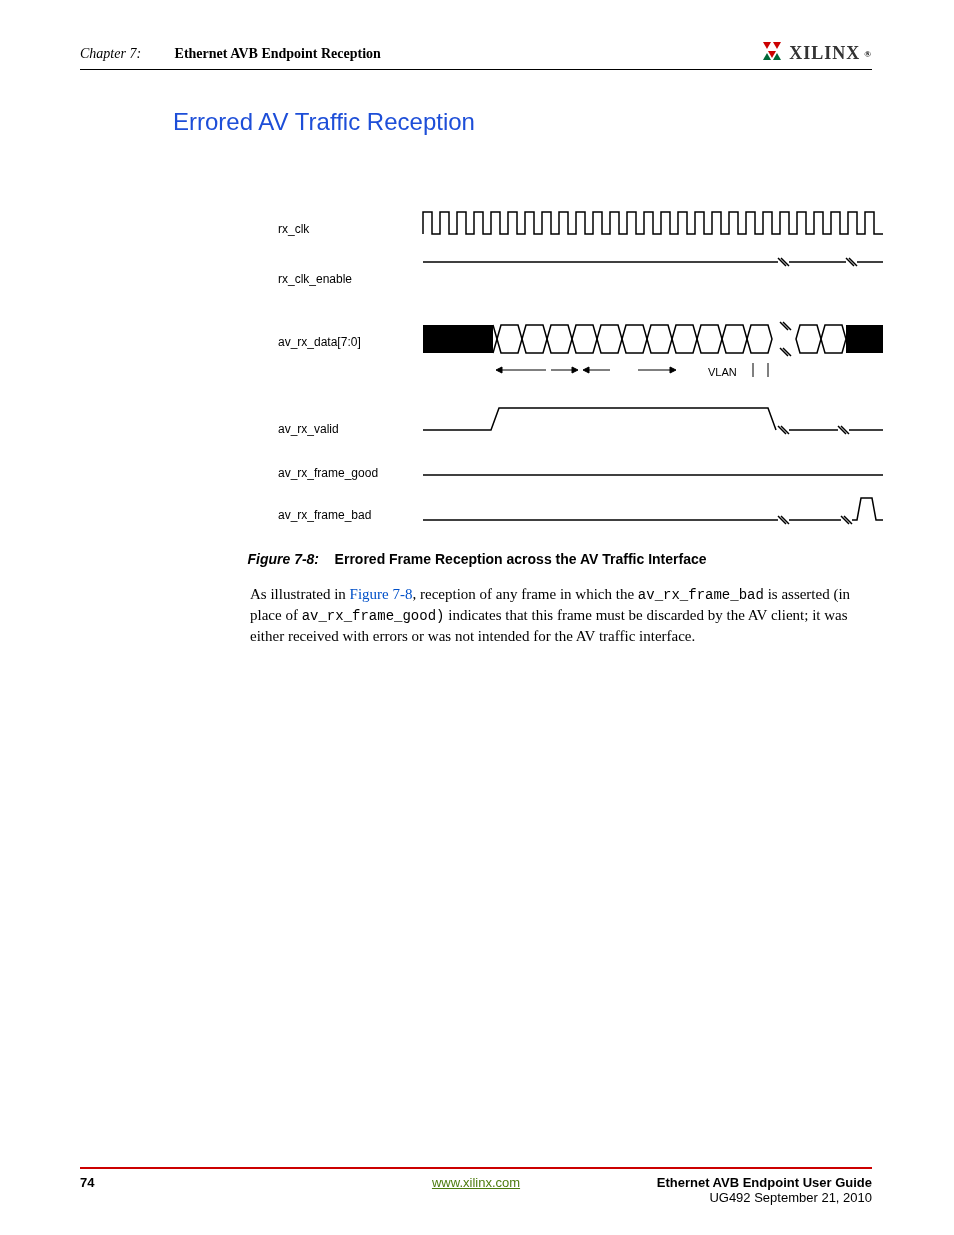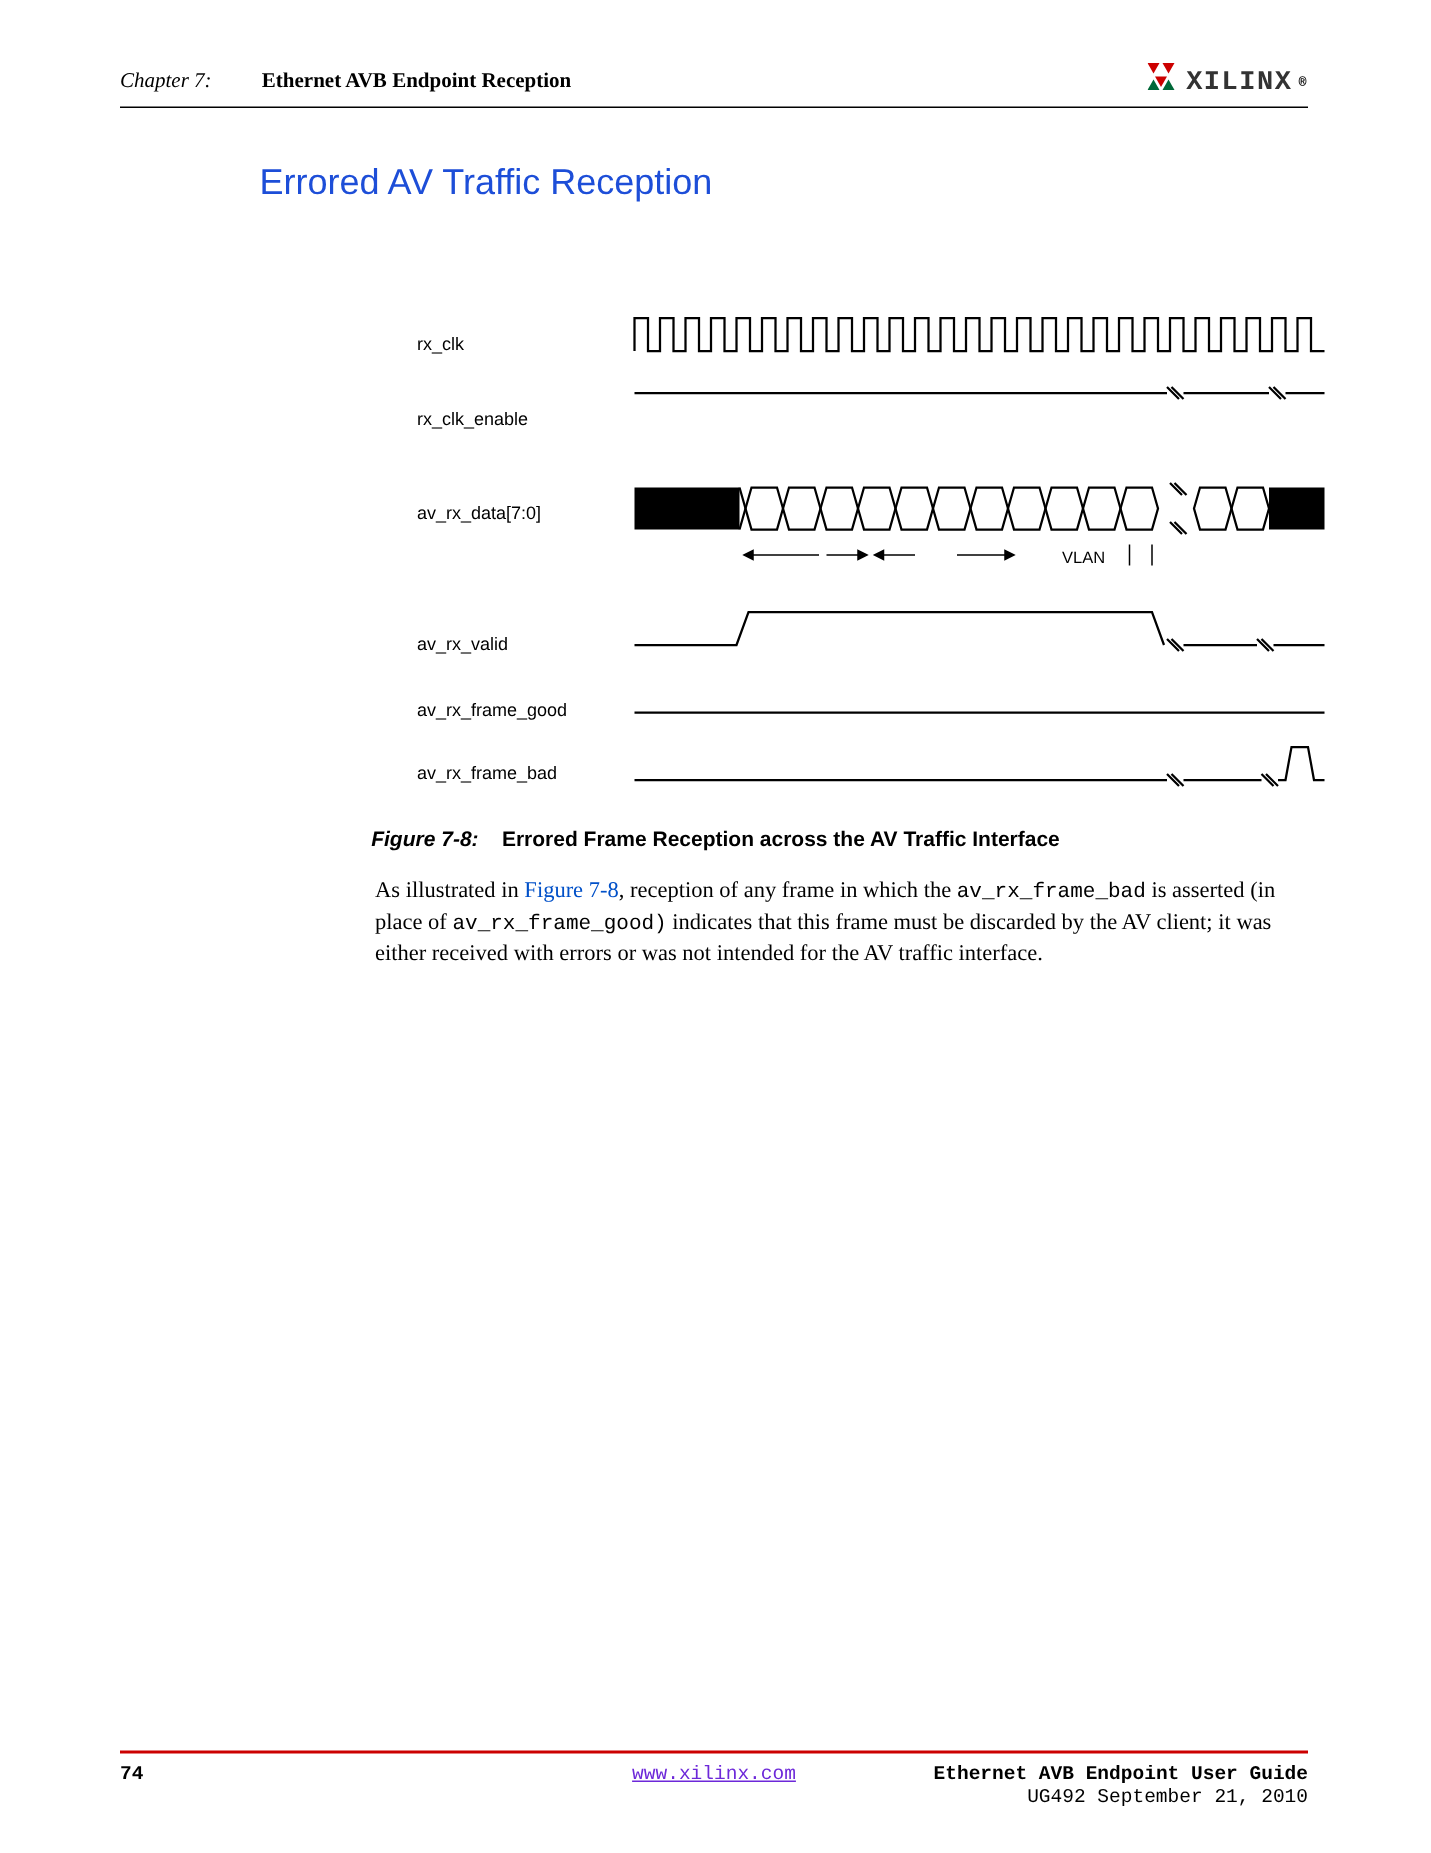--- a/index.html
+++ b/index.html
@@ -22,21 +22,21 @@
     border-bottom: 1.5px solid #000;
     padding-bottom: 4px;
   }
   .header-left {
     font-style: italic;
     font-size: 14px;
     font-family: Georgia, serif;
   }
   .header-left .bold { font-weight: bold; font-style: normal; padding-left: 30px; }
   .logo {
-    font-family: Liberation Mono, monospace;
+    font-family: Liberation Serif, serif;
     font-weight: bold;
     font-size: 18px;
     letter-spacing: 1px;
     display: flex;
     align-items: center;
     gap: 4px;
   }
   .logo-sym {
     font-size: 20px;
     color: #c00;
@@ -99,29 +99,29 @@
     background: #c00;
   }
   .footer {
     position: absolute;
     left: 80px;
     right: 82px;
     bottom: 30px;
     display: flex;
     justify-content: space-between;
     align-items: flex-start;
-    font-family: Liberation Mono, monospace;
+    font-family: Liberation Sans, sans-serif;
     font-size: 13px;
   }
   .footer-left { font-weight: bold; }
   .footer-center {
     position: absolute;
     left: 50%;
     transform: translateX(-50%);
-    color: #6d28d9;
+    color: #4d7c0f;
     text-decoration: underline;
   }
   .footer-right { text-align: right; }
   .footer-right .title { font-weight: bold; }
   .vlan-label {
     position: absolute;
     font-family: Liberation Sans, sans-serif;
     font-size: 11px;
   }
 </style>

